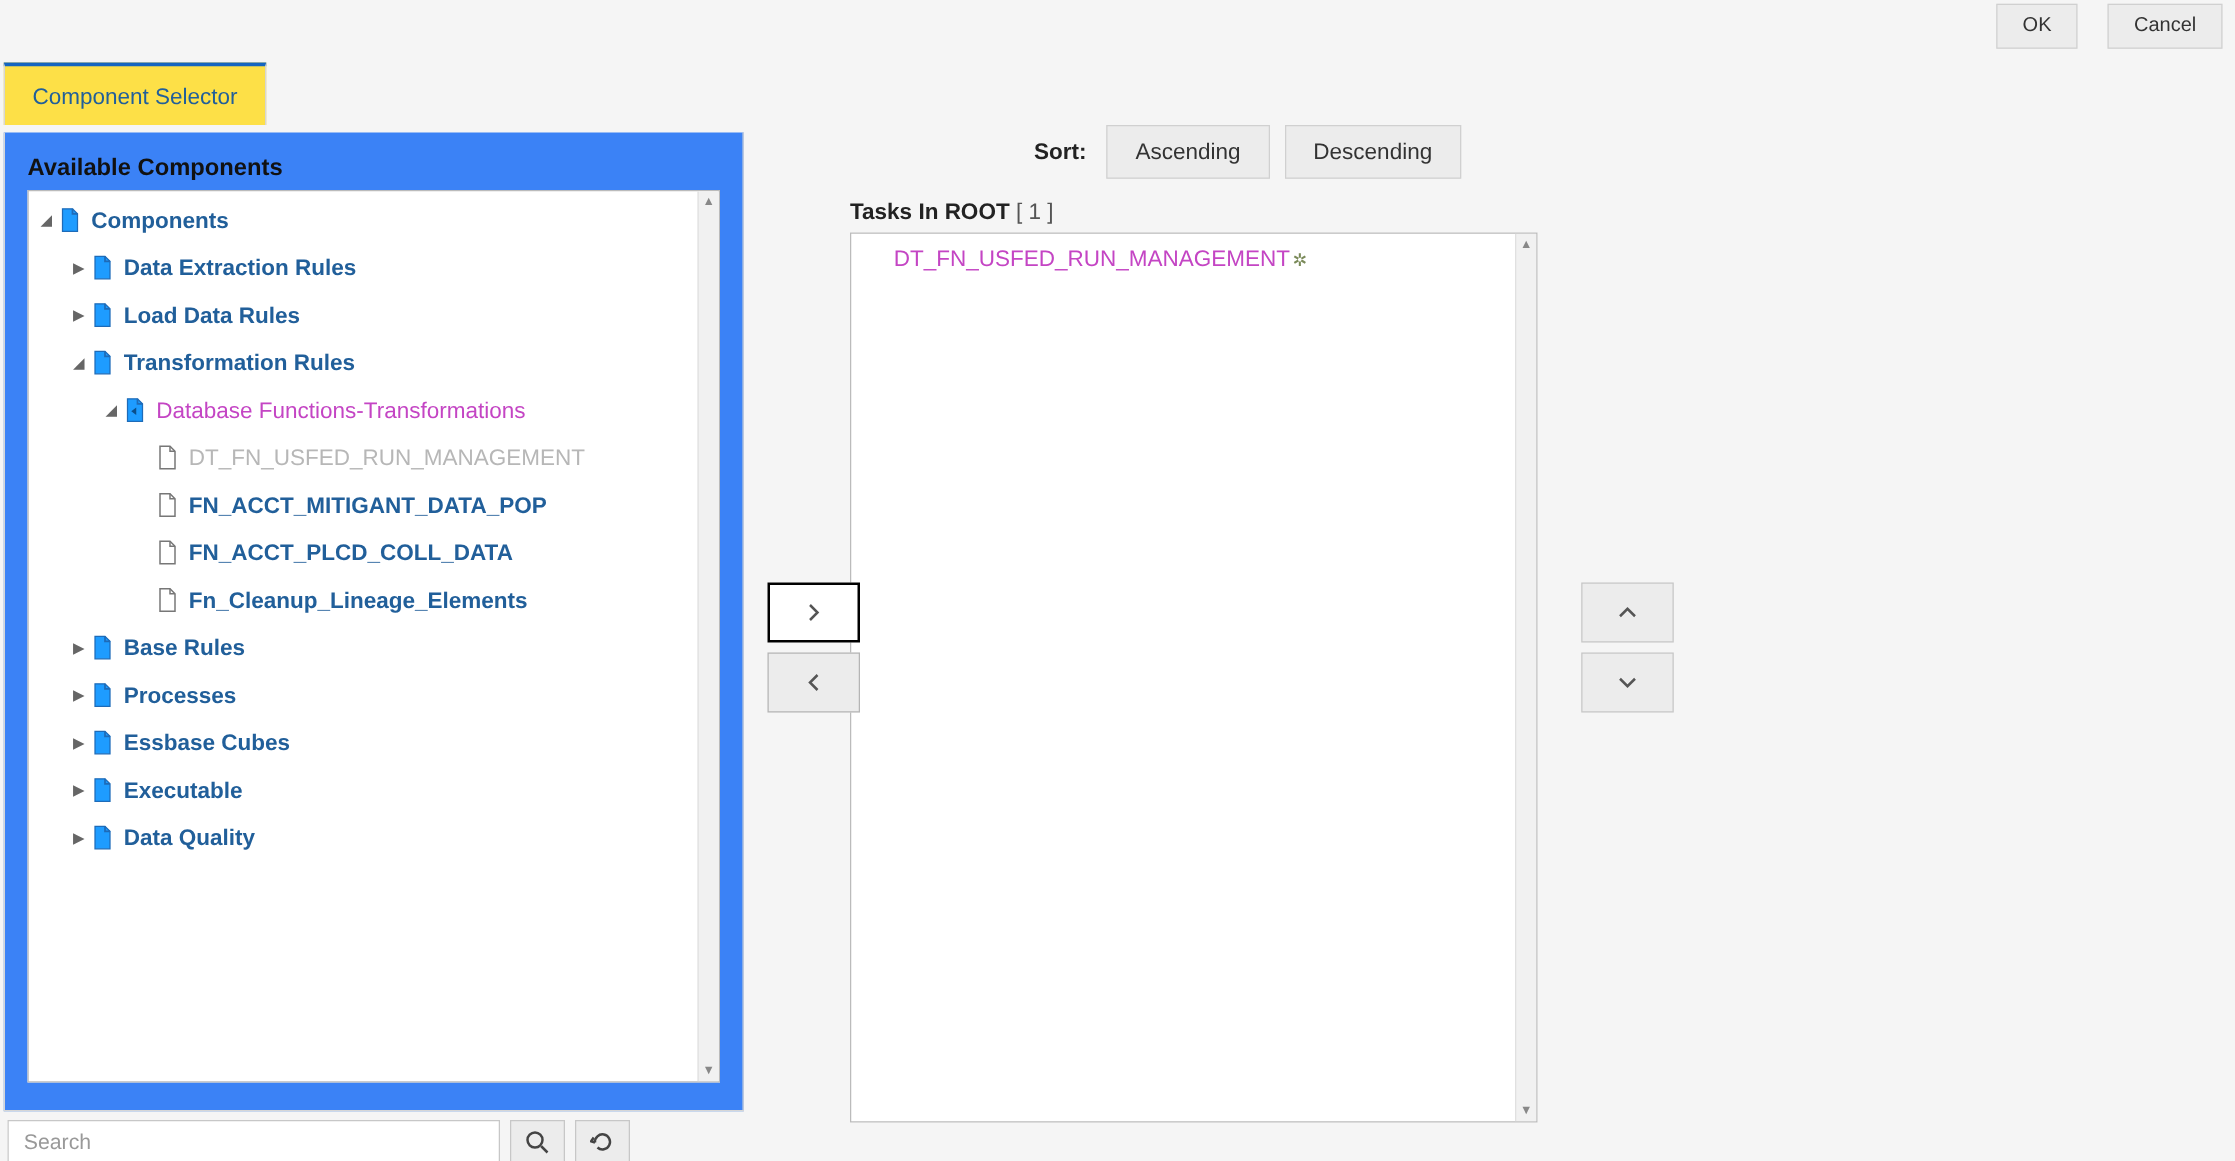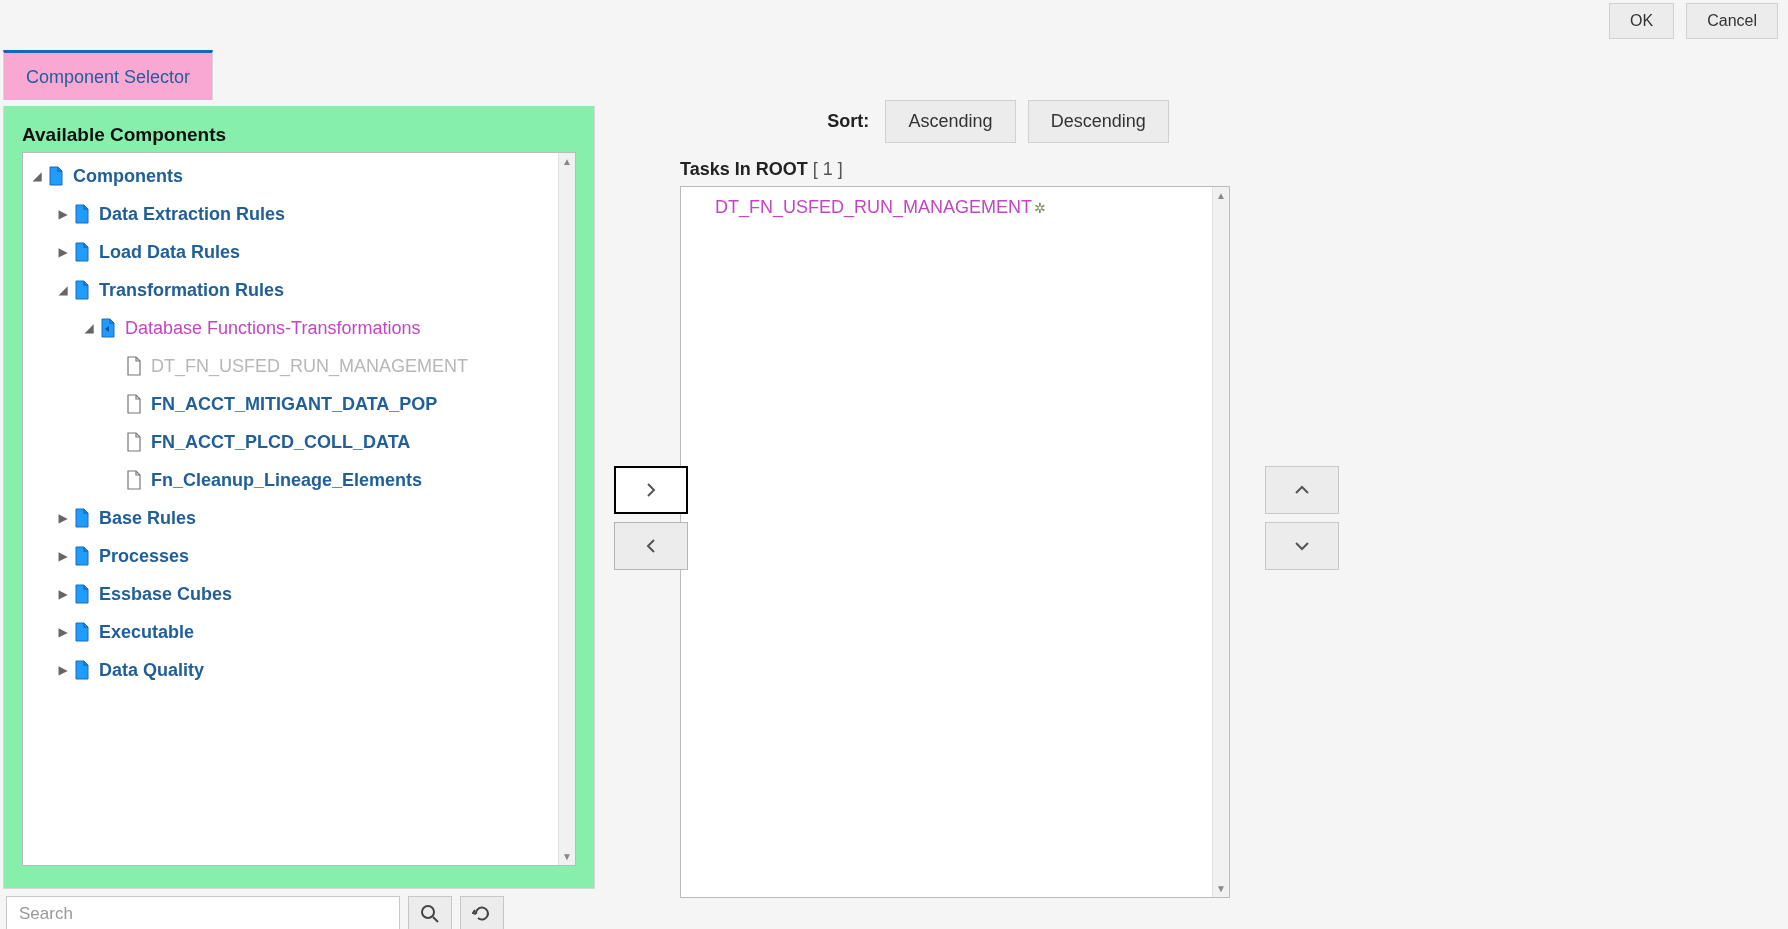--- a/index.html
+++ b/index.html
@@ -14,55 +14,55 @@
     position: relative;
     width: 1788px;
     height: 929px;
     background: #f5f5f5;
   }
   .top-buttons {
     position: absolute;
     top: 3px;
     right: 10px;
     display: flex;
-    gap: 12px;
+    gap: 24px;
   }
   .btn {
     background: #ececec;
     border: 1px solid #d0d0d0;
     padding: 8px 20px;
     font-size: 16px;
     cursor: pointer;
     color: #333;
   }
 
   .tabrow {
     position: absolute;
     top: 50px;
     left: 0;
     display: flex;
     align-items: flex-end;
   }
   .tab {
     border: 1px solid #d6d6d6;
     border-bottom: none;
-    background: #f9a8d4;
+    background: #fde047;
     padding: 14px 22px 12px 22px;
     font-size: 18px;
     color: #215f9a;
     border-top: 3px solid #1565c0;
     margin-left: 3px;
   }
 
   .left-panel {
     position: absolute;
     top: 106px;
     left: 3px;
     width: 592px;
-    background: #86efac;
+    background: #3b82f6;
     border: 1px solid #d6d6d6;
     border-top: none;
     padding: 18px 18px 22px 18px;
   }
   .panel-header {
     font-weight: 600;
     font-size: 19px;
     color: #111;
     margin-bottom: 6px;
   }

